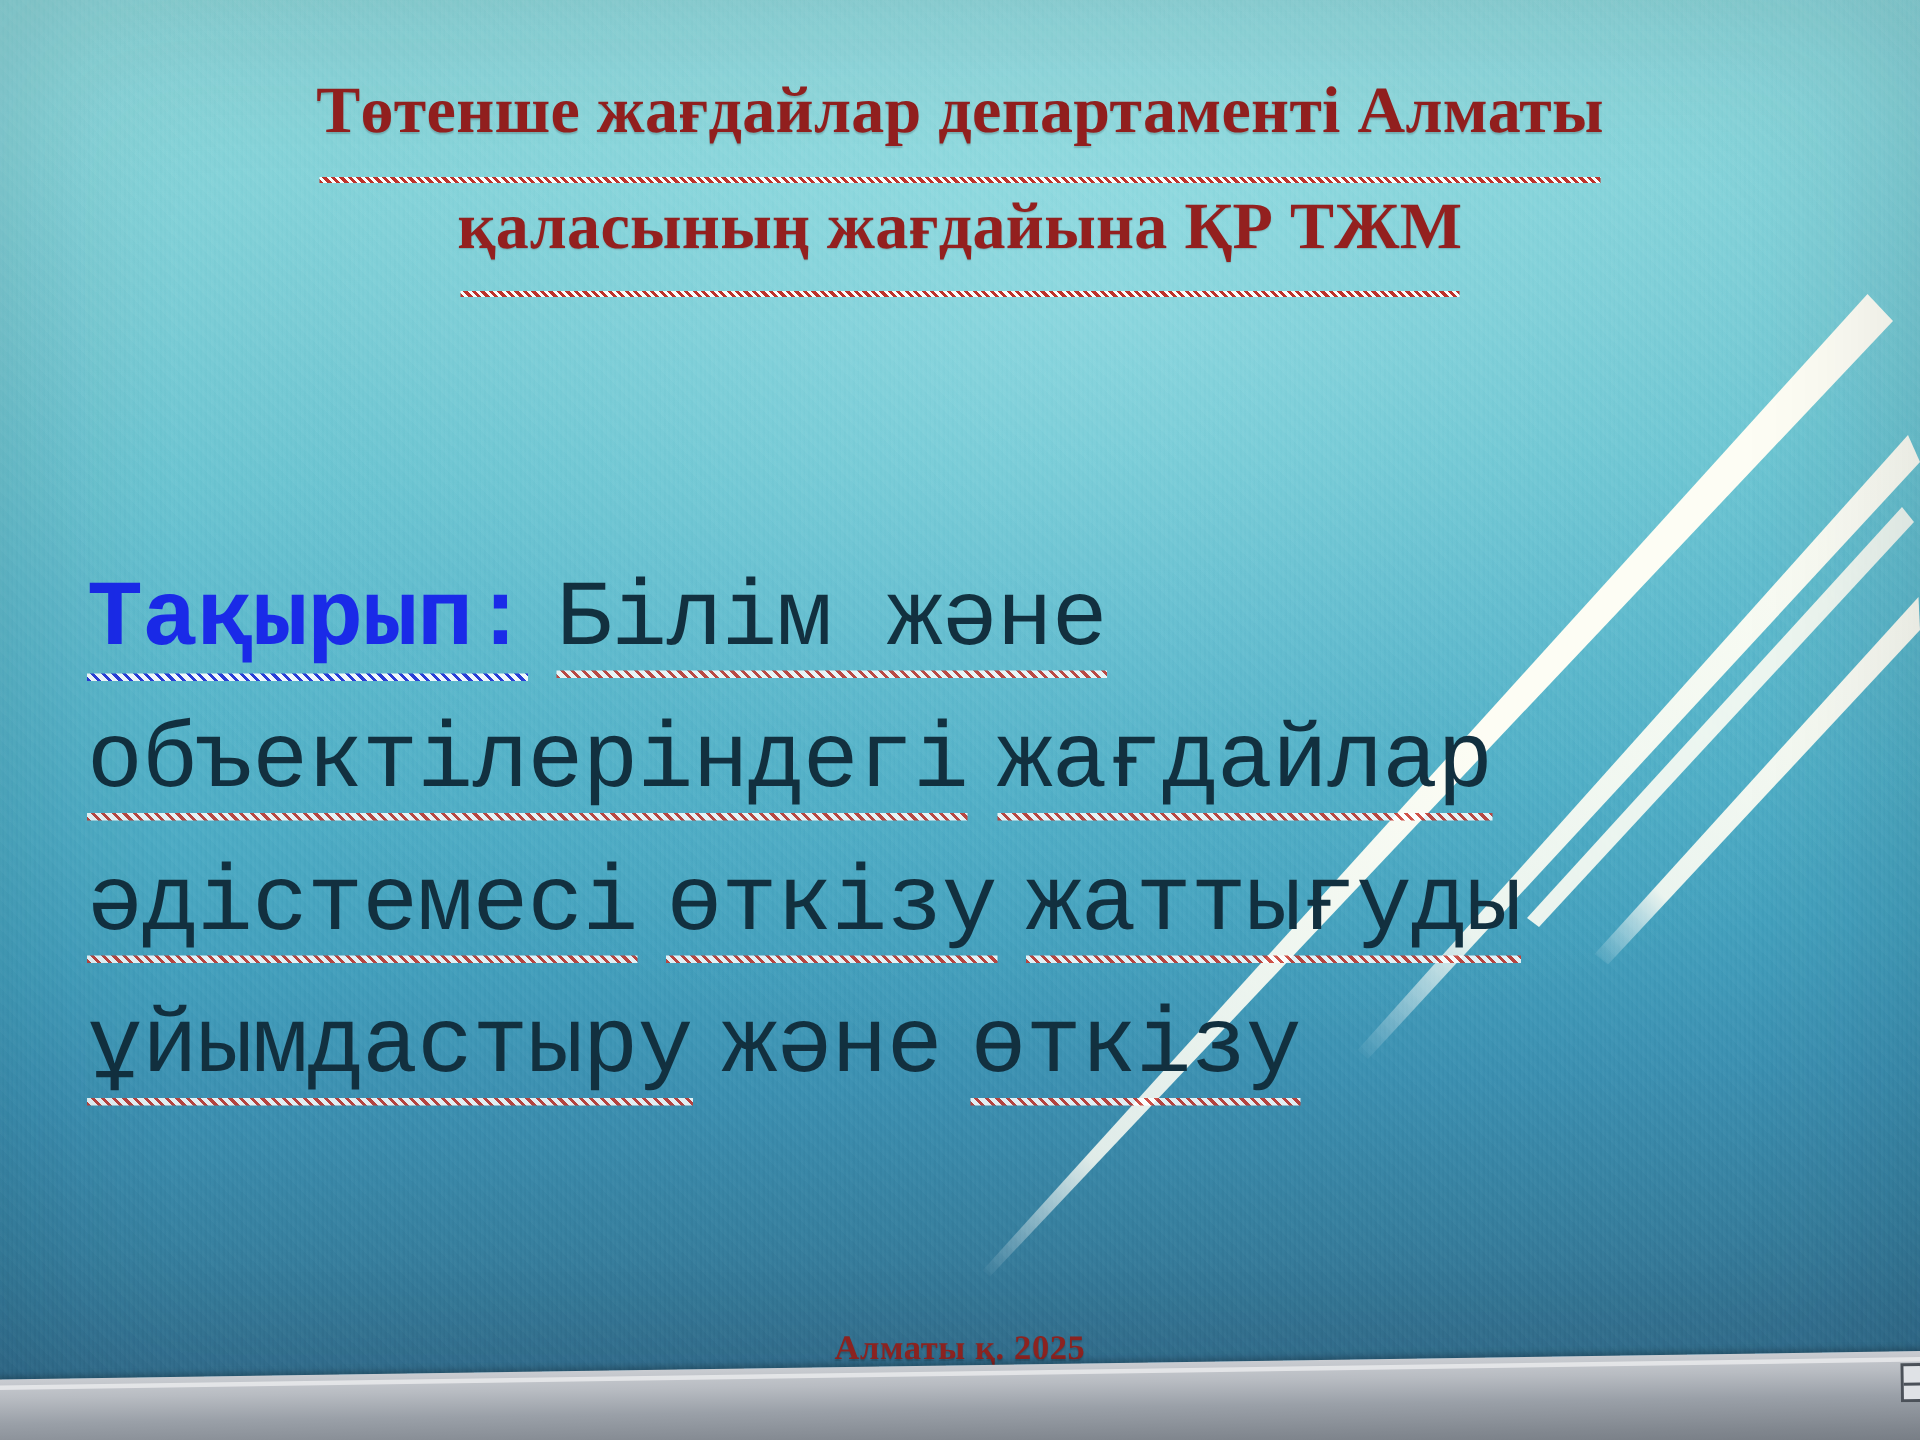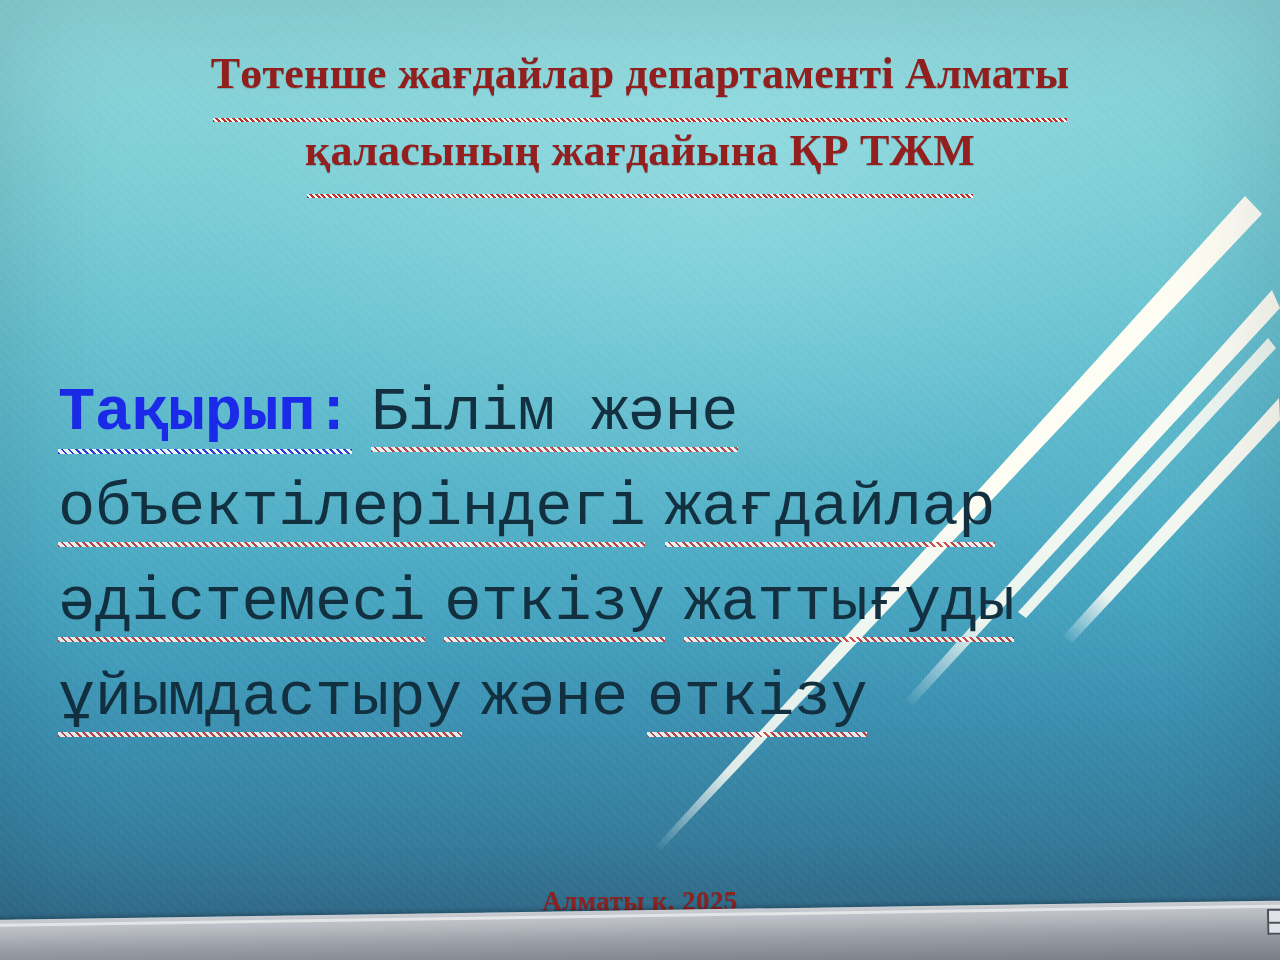--- a/index.html
+++ b/index.html
@@ -179,21 +179,21 @@
 
   
   #slide-footer {
     position: absolute;
     top: 886px;
     left: 0;
     width: 1280px;
     text-align: center;
     font-family: "Liberation Serif", "DejaVu Serif", serif;
     font-weight: bold;
-    font-size: 27px;
+    font-size: 23px;
     color: #8f2421;
     letter-spacing: 0.4px;
     text-shadow: 0 1px 1px rgba(0,0,0,0.2);
   }
 
   
   #monitor-bezel {
     position: absolute;
     left: -20px;
     bottom: -30px;

